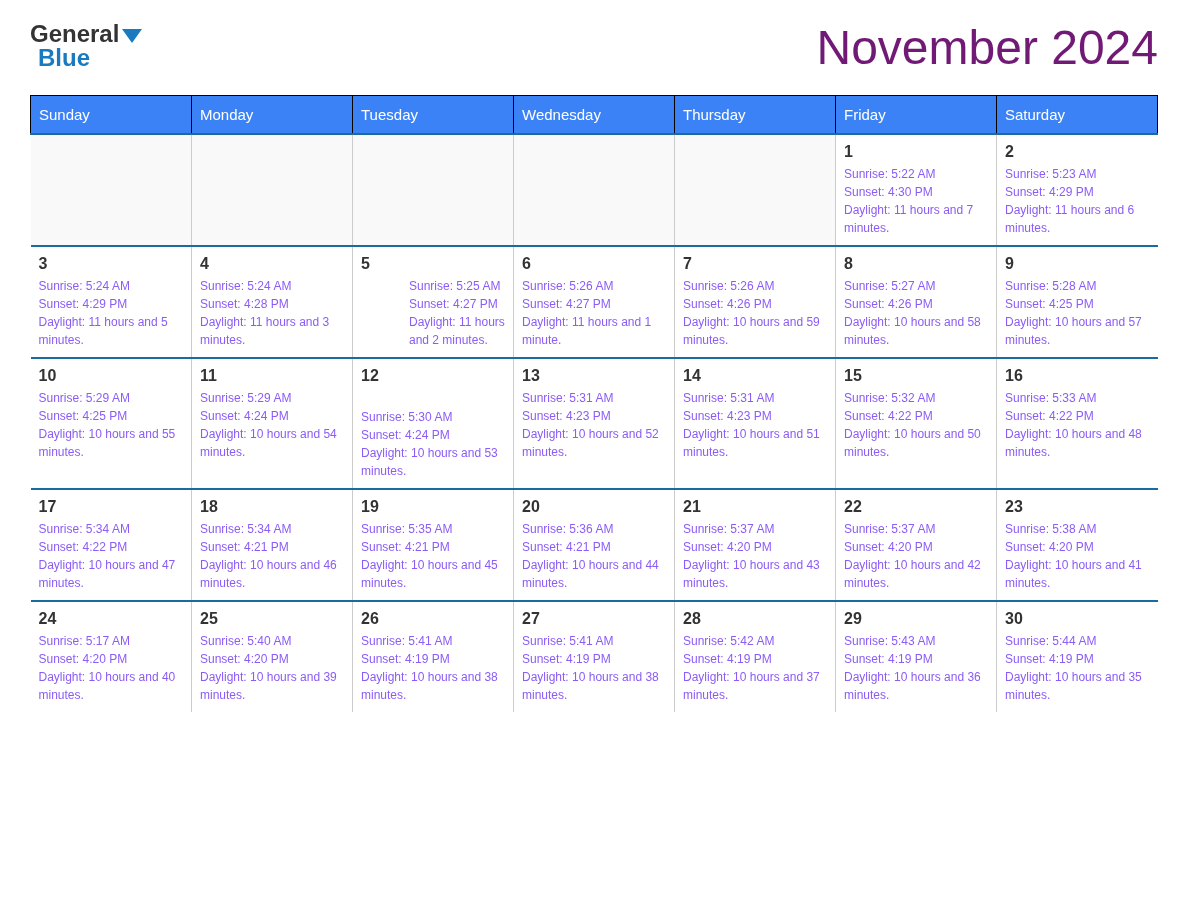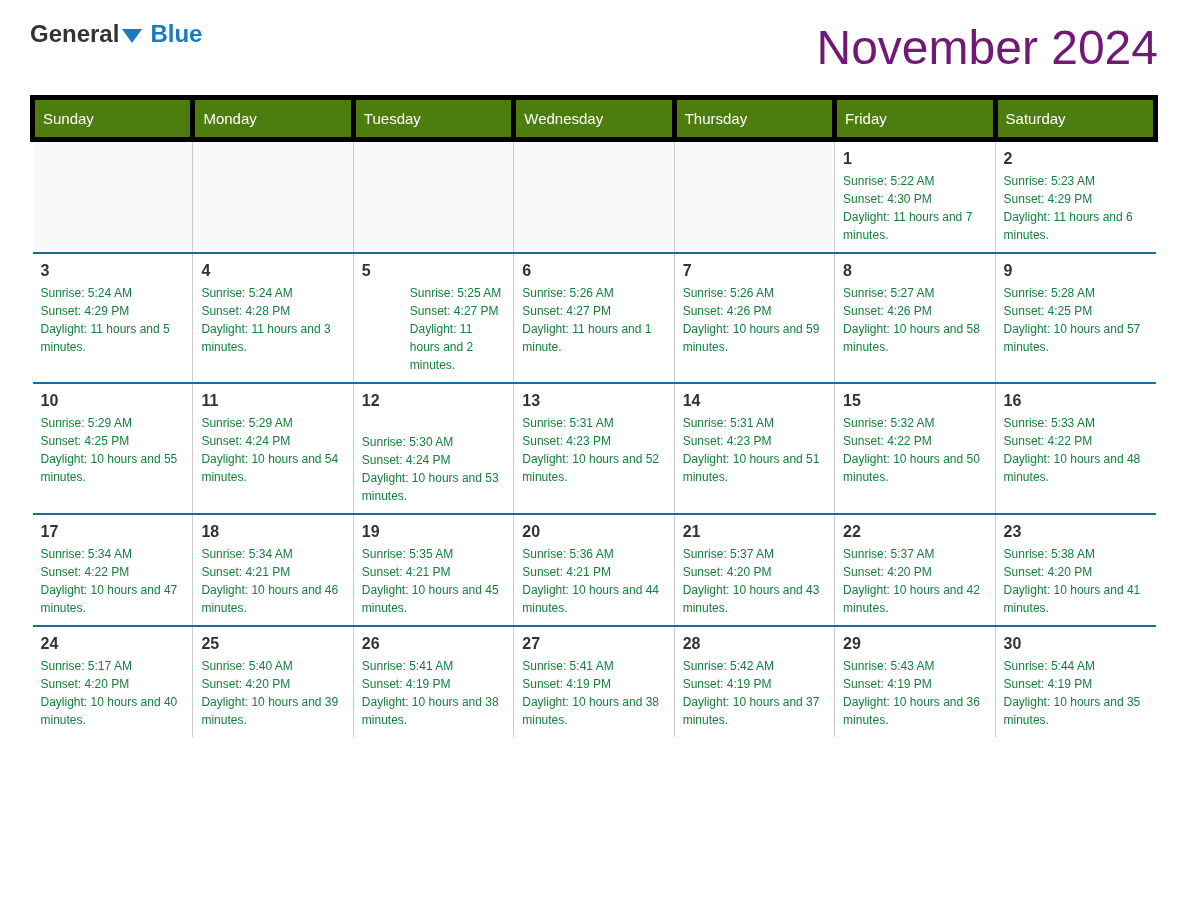--- a/index.html
+++ b/index.html
@@ -28,27 +28,27 @@
     .calendar-subtitle {
       font-size: 20px;
       color: #555;
       margin-top: 4px;
     }
     table {
       width: 100%;
       border-collapse: collapse;
     }
     thead tr th {
-      background-color: #4d7c0f;
+      background-color: #3b82f6;
       color: #fff;
       padding: 10px 8px;
       text-align: left;
       font-size: 15px;
       font-weight: normal;
-      border: 5px solid #000000;
+      border: 1px solid #000000;
     }
     tbody tr {
       border-top: 2px solid #1a6b9e;
     }
     tbody tr td {
       vertical-align: top;
       padding: 8px;
       border-right: 1px solid #ccc;
       width: 14.28%;
       min-height: 90px;
@@ -59,31 +59,31 @@
     }
     .day-num {
       font-size: 16px;
       font-weight: bold;
       color: #333;
       display: block;
       margin-bottom: 4px;
     }
     .day-info {
       font-size: 12px;
-      color: #15803d;
+      color: #8b5cf6;
       line-height: 1.5;
     }
     .empty-cell {
       background: #f9f9f9;
     }
     
     .logo-wrap {
       display: flex;
-      flex-direction: row;
-      align-items: flex-end;
+      flex-direction: column;
+      align-items: flex-start;
     }
     .logo-top {
       display: flex;
       align-items: center;
     }
     .general-text {
       font-size: 24px;
       font-weight: bold;
       color: #333;
     }

